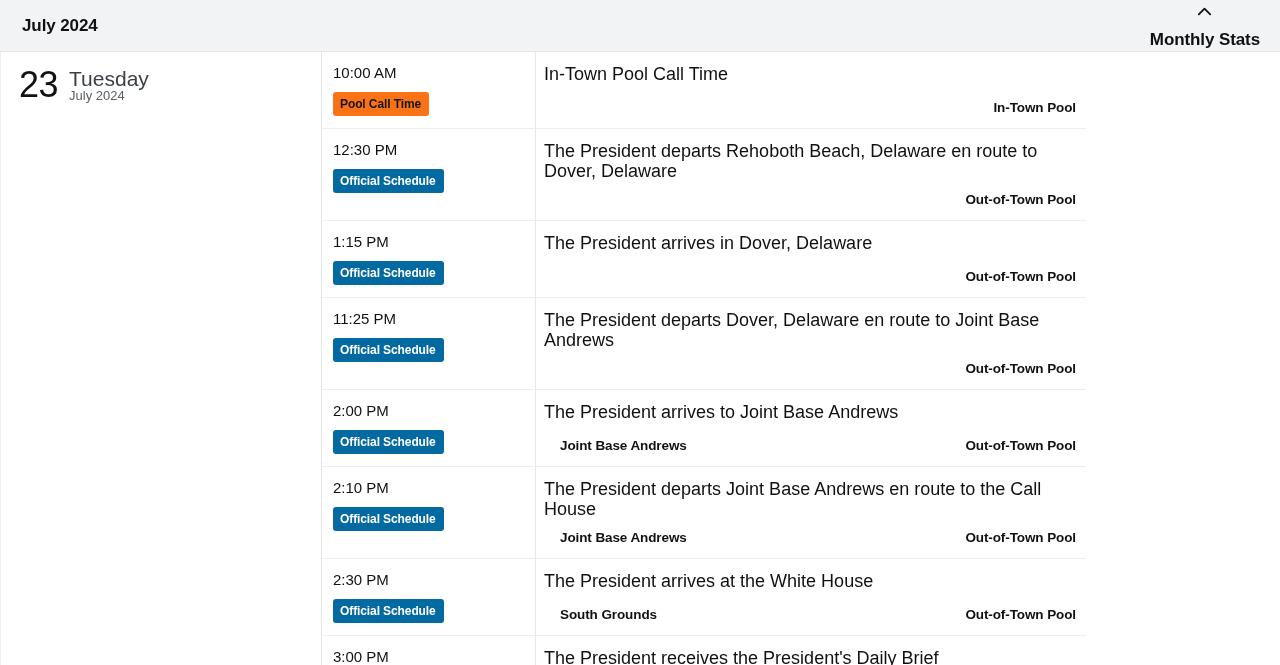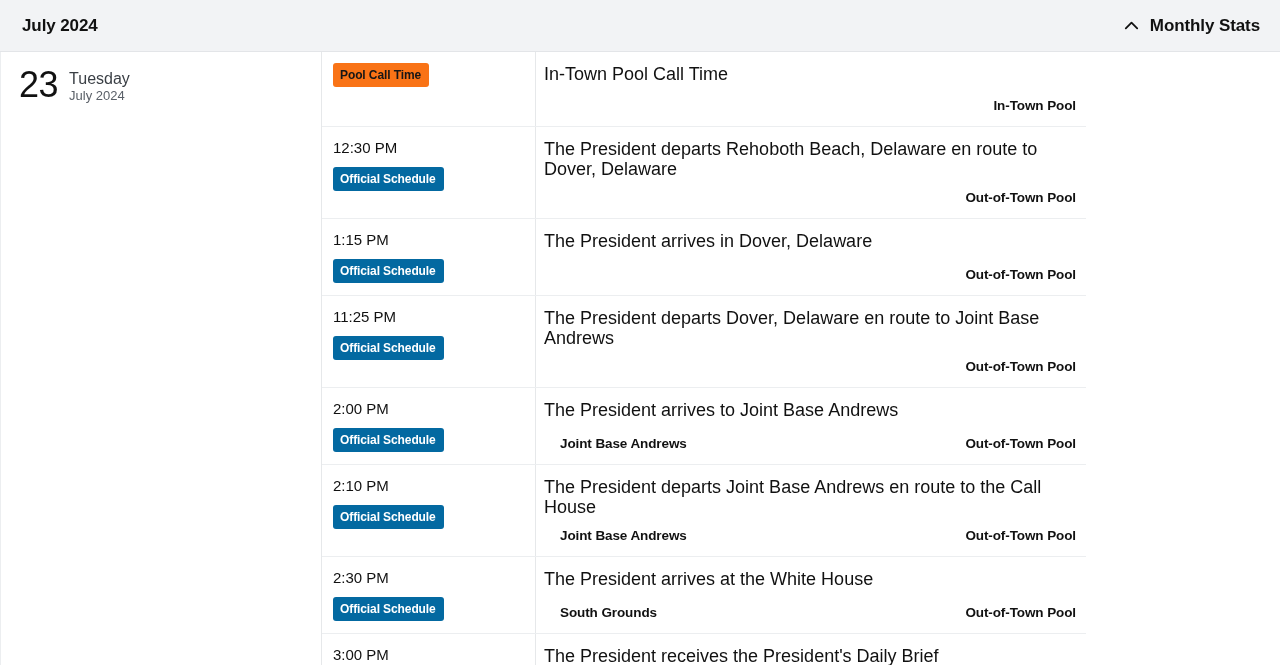--- a/index.html
+++ b/index.html
@@ -30,20 +30,21 @@
     letter-spacing: -0.1px;
   }
   .stats-toggle {
     display: flex;
     align-items: center;
     gap: 9px;
     cursor: pointer;
     background: none;
     border: none;
     font-family: inherit;
+    flex-direction: column;
   }
   .stats-toggle-label {
     font-size: 17px;
     font-weight: bold;
     color: #111111;
     letter-spacing: -0.1px;
   }
   .chevron-up {
     width: 19px;
     height: 19px;
@@ -72,21 +73,21 @@
   }
   .day-num {
     font-size: 36px;
     line-height: 38px;
     font-weight: normal;
     color: #111111;
     letter-spacing: -0.5px;
   }
   .day-meta { padding-top: 3px; }
   .day-weekday {
-    font-size: 16px;
+    font-size: 21px;
     line-height: 19px;
     color: #3a3f45;
   }
   .day-monthyear {
     font-size: 13px;
     line-height: 16px;
     color: #5a6068;
   }
 
   .events-col {
@@ -179,21 +180,21 @@
       <div class="day-num">23</div>
       <div class="day-meta">
         <div class="day-weekday">Tuesday</div>
         <div class="day-monthyear">July 2024</div>
       </div>
     </div>
   </div>
 
   <div class="events-col" id="events-col">
       <div class="event-row">
-        <div class="time-cell"><span class="badge badge-pool">Pool Call Time</span></div>
+        <div class="time-cell"><div class="time-text">10:00 AM</div><span class="badge badge-pool">Pool Call Time</span></div>
         <div class="detail-cell">
           <div class="detail-desc">In-Town Pool Call Time</div>
           <div class="detail-foot">
             <div class="detail-location"></div>
             <div class="detail-coverage">In-Town Pool</div>
           </div>
         </div>
       </div>
       <div class="event-row">
         <div class="time-cell"><div class="time-text">12:30 PM</div><span class="badge badge-official">Official Schedule</span></div>

